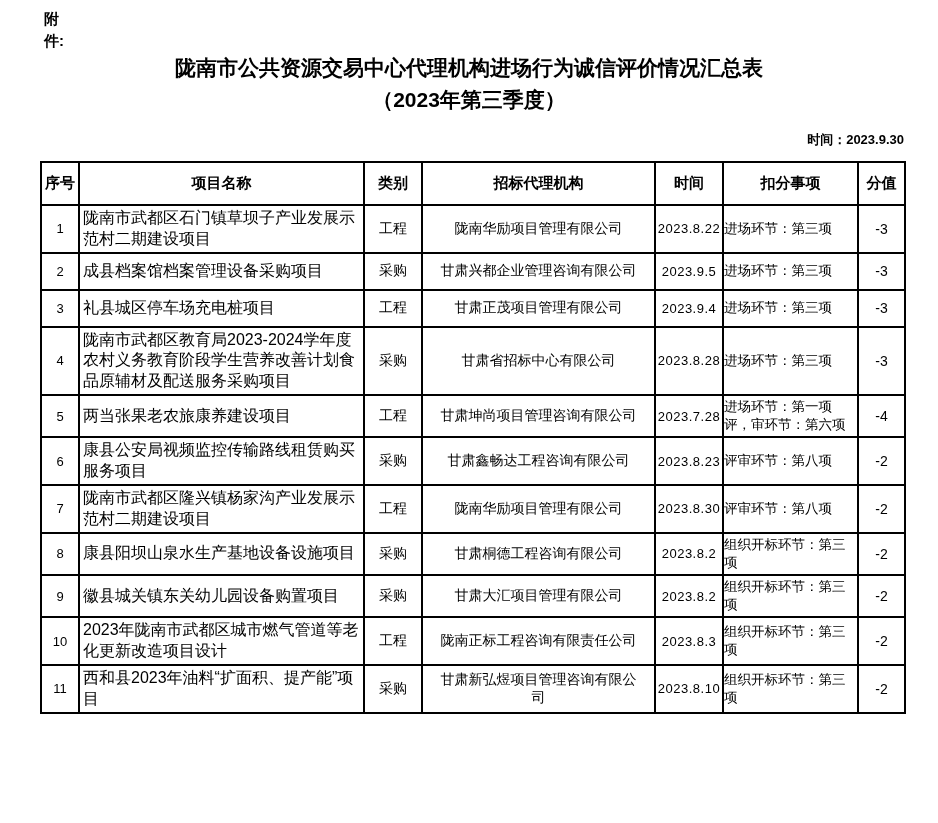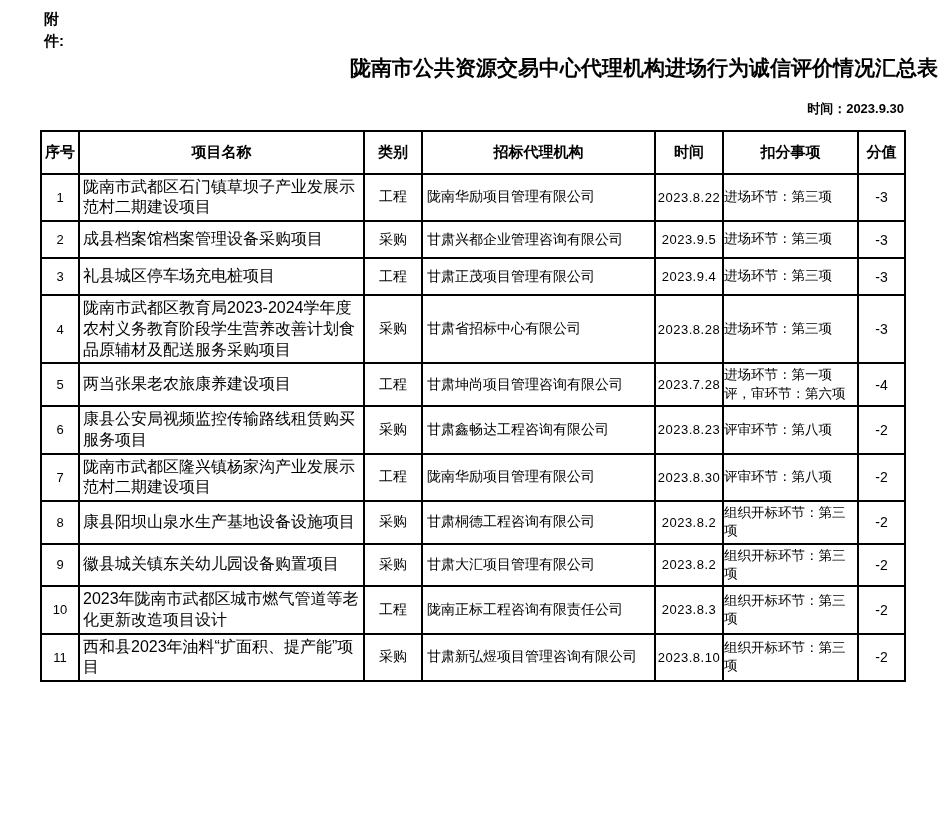--- a/index.html
+++ b/index.html
@@ -10,21 +10,21 @@
     position:relative;
     overflow:hidden;
   }
   .attachment{
     position:absolute;left:44px;top:8px;
     font-size:15px;font-weight:bold;
     white-space:pre-line;line-height:1.45;
   }
   .title-block{
     margin-top:52px;
-    text-align:right;
+    text-align:center;
     font-size:21px;font-weight:bold;
     line-height:1.5;
   }
   .timestamp{
     width:864px;margin:16px 0 0 40px;
     text-align:right;
     font-size:13px;font-weight:bold;
   }
   table.summary{
     margin:12px 0 0 40px;
@@ -43,36 +43,37 @@
     text-align:center;
     padding:0 2px;
   }
   table.summary tr{height:37px;}
   td.c-seq{ text-align:center; font-size:13px; }
   td.c-project{
     text-align:left; font-size:16px; line-height:1.3;
     padding:2px 3px;
   }
   td.c-cat{ text-align:center; font-size:14px; }
-  td.c-agency{ font-size:14px; padding:0 4px; }
+  td.c-agency{ text-align:center; font-size:14px; padding:0 17px; }
   td.c-date{ text-align:center; font-size:13px; letter-spacing:0.5px;margin-left:36px; }
   td.c-deduction{
     text-align:left; font-size:13.5px; line-height:1.35;
     white-space:pre-line; padding:2px 0;
   }
   td.c-score{ text-align:center; font-size:14px; }
 </style>
 </head>
 <body>
 
 <div class="attachment">附
 件:</div>
 
 <div class="title-block">
   <div>陇南市公共资源交易中心代理机构进场行为诚信评价情况汇总表</div>
+  <div>（2023年第三季度）</div>
 </div>
 
 <div class="timestamp">时间：2023.9.30</div>
 
 <table class="summary">
   <colgroup>
     <col style="width:38px">
       <col style="width:285px">
       <col style="width:58px">
     <col style="width:233px">

